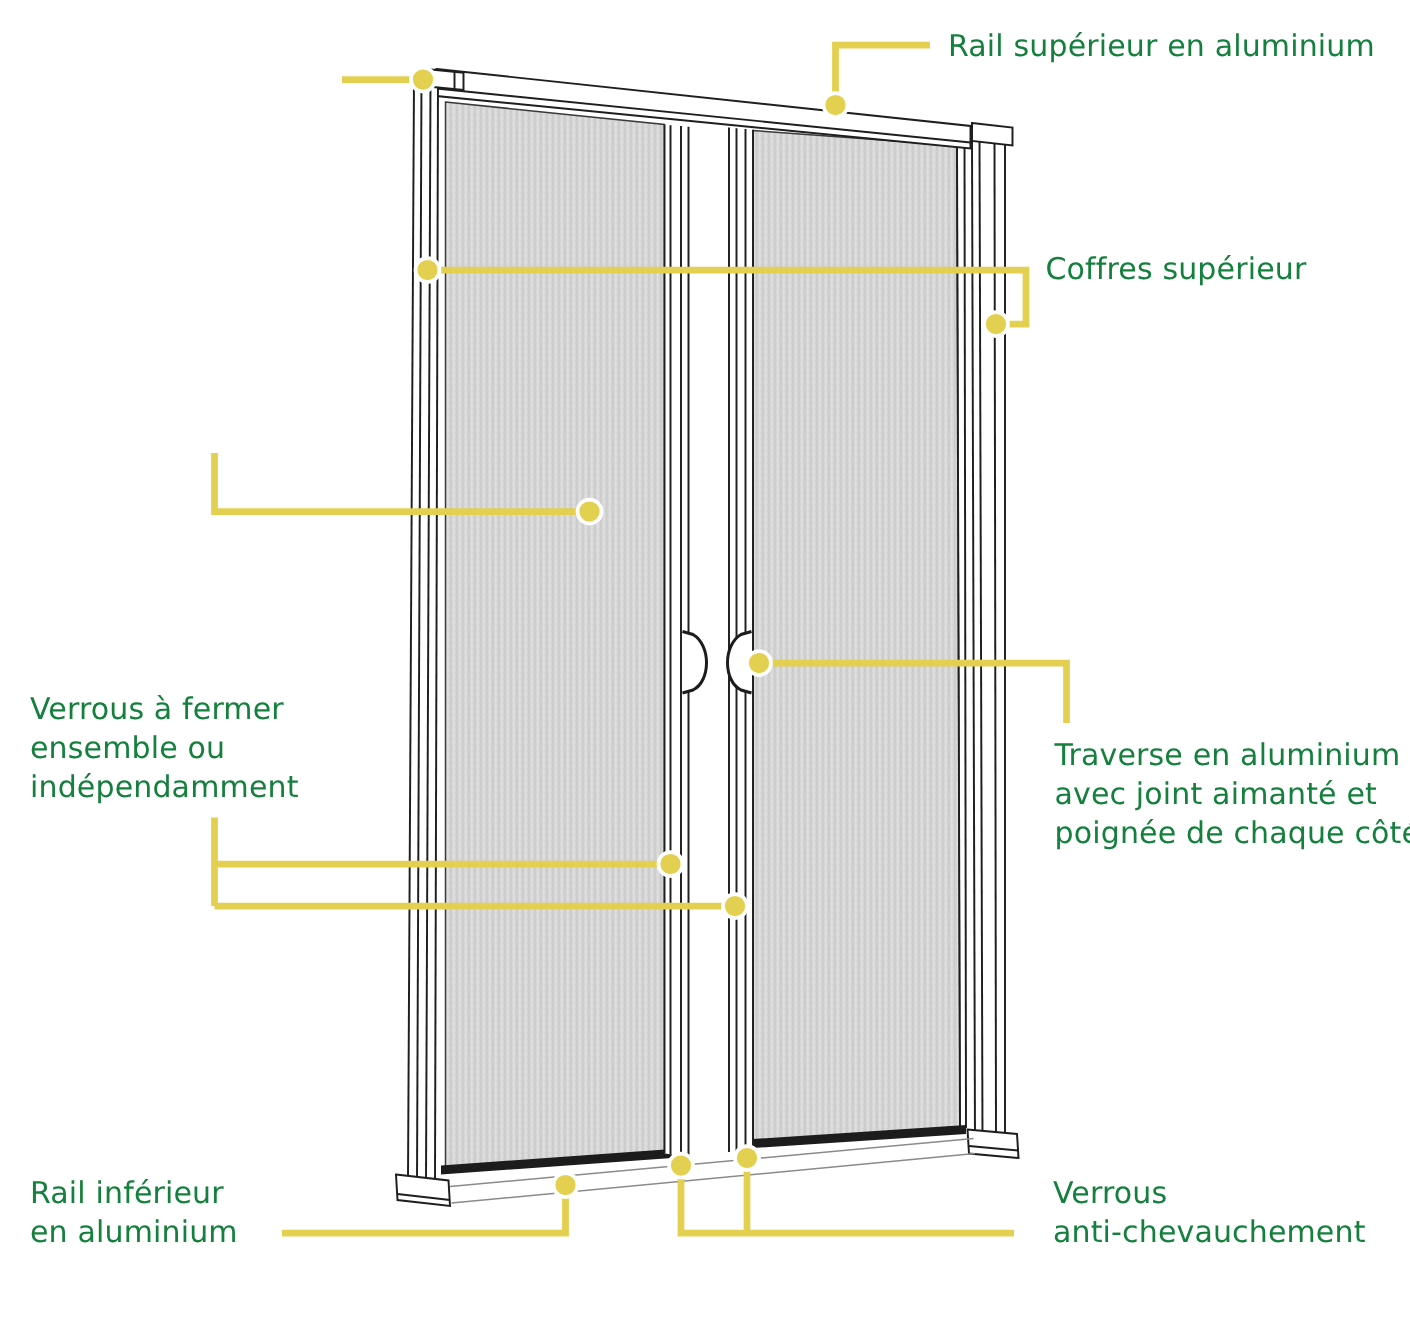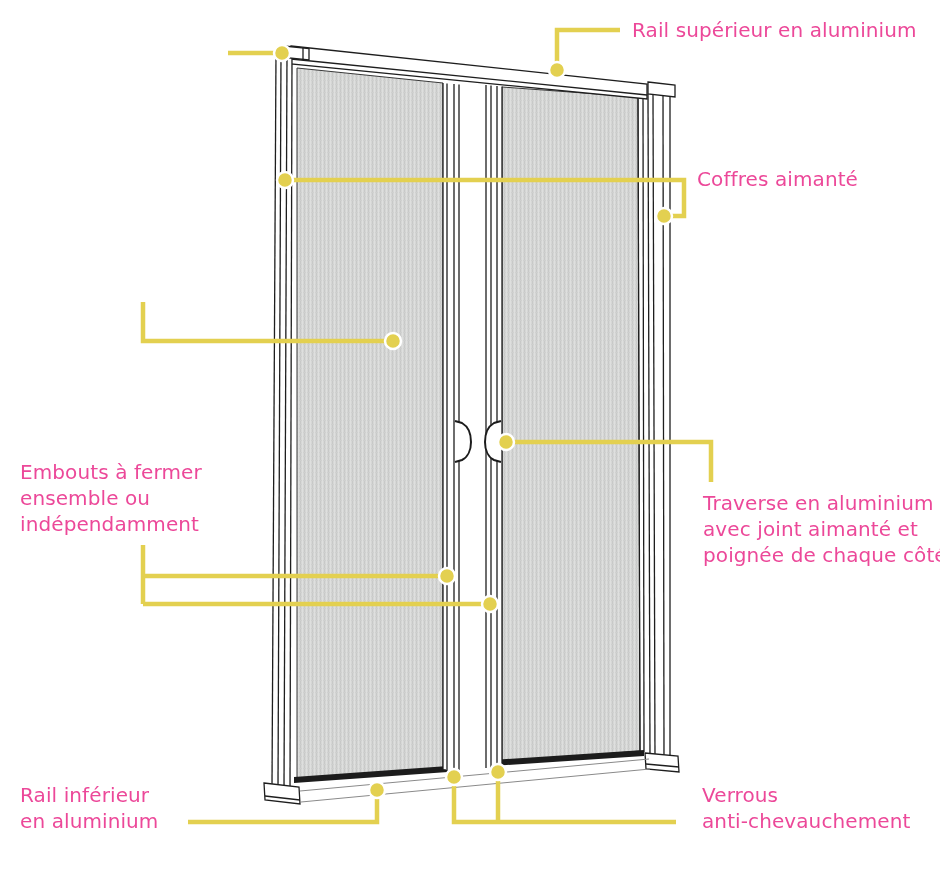--- a/index.html
+++ b/index.html
@@ -10,21 +10,21 @@
     overflow: hidden;
     font-family: "DejaVu Sans", "Liberation Sans", sans-serif;
   }
   #stage { position: absolute; inset: 0; width: 940px; height: 879px; }
   #drawing { position: absolute; left: 0; top: 0; }
   .lbl {
     position: absolute;
     font-size: 20px;
     line-height: 26px;
     font-weight: 500;
-    color: #ec4899;
+    color: #15803d;
     white-space: pre;
     letter-spacing: 0.1px;
   }
 </style>
 </head>
 <body>
 
 <div id="stage">
 
   <svg id="drawing" width="940" height="879" viewBox="0 0 940 879">
@@ -149,24 +149,24 @@
         <polyline points="498,775 498,820"></polyline>
         <circle cx="454" cy="777" r="8" fill="#E3D050" stroke="#ffffff" stroke-width="2.5"></circle>
         <circle cx="498" cy="772" r="8" fill="#E3D050" stroke="#ffffff" stroke-width="2.5"></circle>
       </g>
     </g>
   </svg>
 
 
   <div class="lbl" style="left:632px; top:17px;">Rail supérieur en aluminium</div>
 
-  <div class="lbl" style="left:697px; top:166px;">Coffres aimanté</div>
+  <div class="lbl" style="left:697px; top:166px;">Coffres supérieur</div>
 
 
-  <div class="lbl" style="left:20px; top:459px;">Embouts à fermer
+  <div class="lbl" style="left:20px; top:459px;">Verrous à fermer
 ensemble ou
 indépendamment</div>
 
   <div class="lbl" style="left:703px; top:490px; width:300px;">Traverse en aluminium
 avec joint aimanté et
 poignée de chaque côté</div>
 
   <div class="lbl" style="left:20px; top:782px;">Rail inférieur
 en aluminium</div>
 

